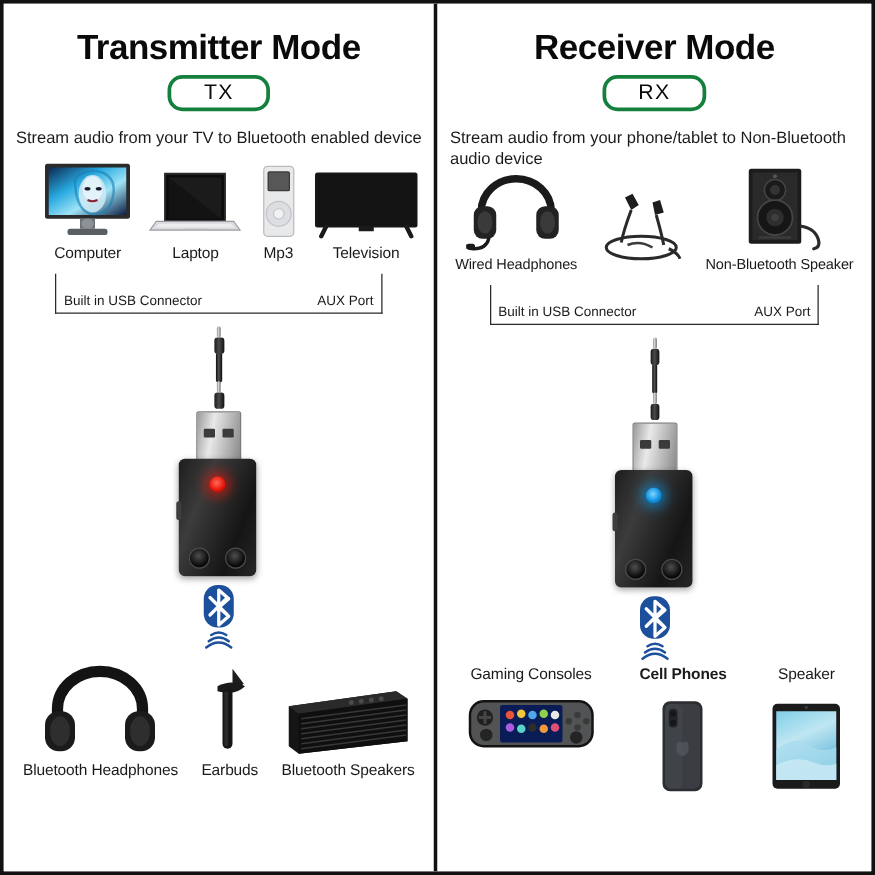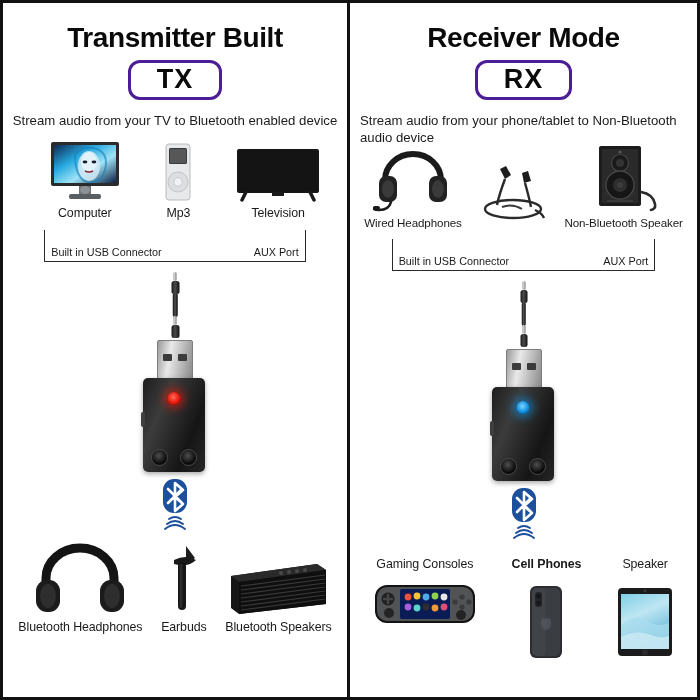--- a/index.html
+++ b/index.html
@@ -33,25 +33,25 @@
   .mode-title {
     text-align: center;
     font-weight: bold;
     font-size: 28px;
     letter-spacing: -0.4px;
     color: #0a0a0a;
     margin-top: 19px;
   }
   .mode-badge-wrap { display: flex; justify-content: center; margin-top: 6px; }
   .mode-badge {
-    border: 3px solid #4c1d95;
+    border: 3px solid #15803d;
     border-radius: 12px;
     padding: 1px 26px 3px 26px;
-    font-size: 27px;
-    font-weight: bold;
+    font-size: 17px;
+    font-weight: normal;
     letter-spacing: 1px;
     color: #0a0a0a;
     line-height: 1.12;
   }
   .mode-sub {
     margin: 13px 8px 0 8px;
     text-align: center;
     font-size: 13.2px;
     color: #1b1b1b;
     line-height: 1.28;
@@ -175,21 +175,21 @@
   
   svg { display: block; }
 </style>
 </head>
 <body>
 
 <div class="poster">
 
   <div class="panel left">
 
-    <div class="mode-title">Transmitter Built</div>
+    <div class="mode-title">Transmitter Mode</div>
 
     <div class="mode-badge-wrap">
       <div class="mode-badge">TX</div>
     </div>
 
     <div class="mode-sub">Stream audio from your TV to Bluetooth enabled device</div>
 
     <div class="dev-row" style="margin-top:14px;height:76px;padding-left:25px;">
 
       <div class="dev">
@@ -212,20 +212,33 @@
             <ellipse cx="45" cy="22" rx="2.4" ry="1.4" fill="#1b1b2e"></ellipse>
             <path d="M36 31 Q40 33 44 31" stroke="#8b2232" stroke-width="1.6" fill="none"></path>
             <rect x="30" y="46" width="12" height="8" fill="#6d7276"></rect>
             <ellipse cx="36" cy="50" rx="5" ry="4" fill="#8d9296"></ellipse>
             <rect x="20" y="54" width="32" height="5" rx="2" fill="#595e62"></rect>
           </svg>
         </span>
         <span class="dev-label">Computer</span>
       </div>
 
+      <div class="dev">
+        <span>
+          <svg width="76" height="56" viewBox="0 0 76 56">
+            <path d="M14 4 h48 v38 h-48 z" fill="#0c0c0c" stroke="#2a2a2a" stroke-width="1.5"></path>
+            <path d="M17 7 h42 v33 h-42 z" fill="#131313"></path>
+            <path d="M17 7 h42 v33 z" fill="#232323" opacity=".55"></path>
+            <path d="M7 42 h62 l5 7 h-72 z" fill="#d9dade" stroke="#9a9ca0" stroke-width="1"></path>
+            <path d="M9 44 h58 l3 3 h-64 z" fill="#ececee"></path>
+            <rect x="28" y="48" width="20" height="1.6" rx=".8" fill="#b6b8bc"></rect>
+          </svg>
+        </span>
+        <span class="dev-label">Laptop</span>
+      </div>
 
       <div class="dev">
         <span>
           <svg width="32" height="60" viewBox="0 0 32 60">
             <rect x="4" y="2" width="24" height="56" rx="3" fill="#e8e9eb" stroke="#b9bbbe" stroke-width="1"></rect>
             <rect x="7" y="6" width="18" height="16" rx="1.5" fill="#3a3a3a"></rect>
             <rect x="8" y="7" width="16" height="14" fill="#575757"></rect>
             <circle cx="16" cy="40" r="10" fill="#dcdee1" stroke="#c2c4c7" stroke-width="1"></circle>
             <circle cx="16" cy="40" r="4.2" fill="#f1f2f4" stroke="#c8cacd" stroke-width="1"></circle>
           </svg>
@@ -446,21 +459,21 @@
           <path d="M18 5 L26 12 L18 19 L18 5 Z M18 19 L26 26 L18 33 L18 19 Z M11 11 L25 25 M11 25 L25 11" stroke="#ffffff" stroke-width="2.6" fill="none" stroke-linejoin="round" stroke-linecap="round"></path>
           <g stroke="#1c4f9c" fill="none" stroke-linecap="round">
             <path d="M12 41 Q18 37 24 41" stroke-width="2"></path>
             <path d="M10 46 Q18 40 26 46" stroke-width="2"></path>
             <path d="M8 51 Q18 43 28 51" stroke-width="2"></path>
           </g>
         </svg>
       </span>
     </div>
 
-    <div class="dev-row" style="margin-top:14px;align-items:flex-start;">
+    <div class="dev-row" style="margin-top:0;align-items:flex-start;">
 
       <div class="dev">
         <span class="dev-label" style="margin:0 0 8px 0;">Gaming Consoles</span>
         <span>
           <svg width="102" height="50" viewBox="0 0 102 50">
             <rect x="1" y="6" width="100" height="38" rx="12" fill="#131313"></rect>
             <rect x="3" y="8" width="96" height="34" rx="10" fill="#c9cbce" opacity=".35"></rect>
             <rect x="26" y="10" width="50" height="30" rx="2" fill="#0a1c55"></rect>
             <g>
               <circle cx="34" cy="18" r="3.4" fill="#e8533a"></circle>

